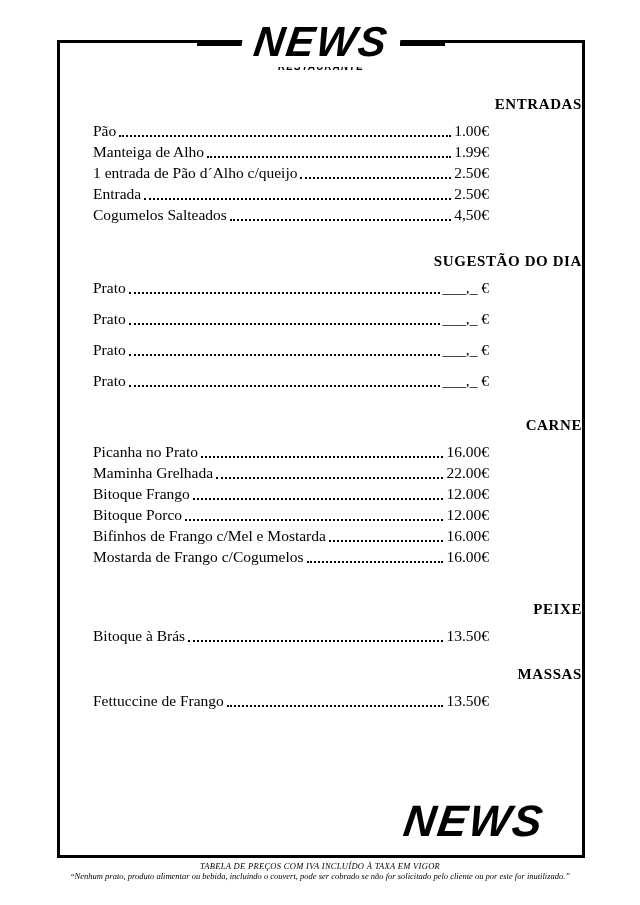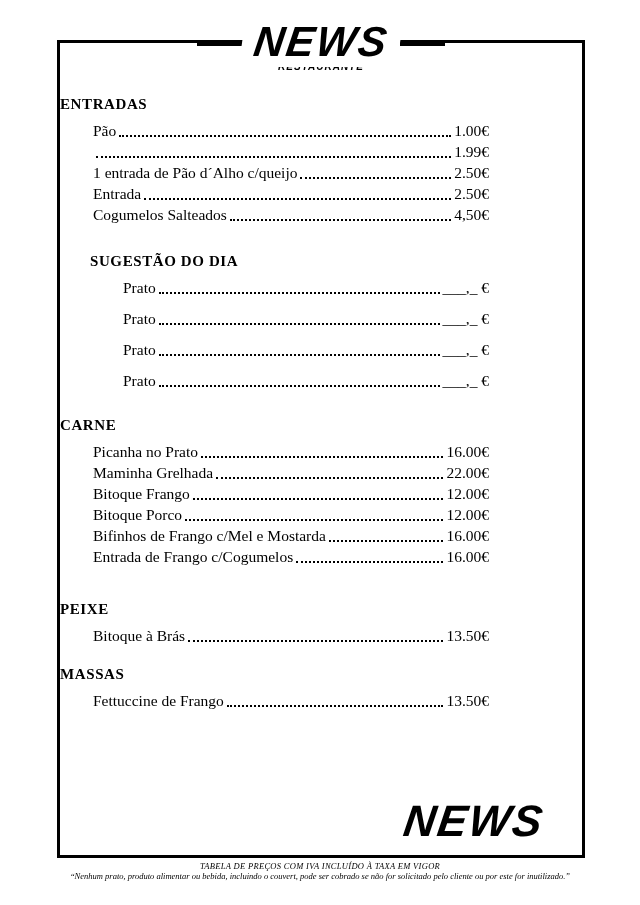--- a/index.html
+++ b/index.html
@@ -60,21 +60,21 @@
     padding-top: 18px;
     text-align: center;
     font-family: "Liberation Sans", sans-serif;
     font-weight: bold;
     font-style: italic;
     font-size: 10px;
     letter-spacing: 1px;
   }
   .sections { width: 100%; }
   .section-title {
-    text-align: left;
+    text-align: right;
     font-weight: bold;
     font-size: 15px;
     letter-spacing: 0.6px;
     line-height: 20px;
     margin-bottom: 6px;
   }
   .menu-row {
     display: flex;
     align-items: flex-end;
     margin: 0 93px 0 33px;
@@ -84,21 +84,21 @@
   }
   .item-label { white-space: nowrap; }
   .item-price { white-space: nowrap; }
   .dots {
     flex: 1;
     border-bottom: 2px dotted #000;
     margin: 0 3px 4px 3px;
     min-width: 20px;
   }
   .section-0 { margin-top: 22px; }
-  .section-1 { margin-top: 26px; padding-left: 30px; }
+  .section-1 { margin-top: 26px; }
   .section-1 .menu-row { margin-bottom: 10px; }
   .section-2 { margin-top: 24px; }
   .section-3 { margin-top: 32px; }
   .section-4 { margin-top: 18px; }
   .logo-bottom {
     position: absolute;
     right: 38px;
     bottom: 12px;
     font-family: "Liberation Sans", sans-serif;
     font-weight: bold;
@@ -136,20 +136,21 @@
 
     <div id="sections" class="sections">
         <div class="section section-0">
           <div class="section-title">ENTRADAS</div>
           <div class="menu-row">
             <span class="item-label">Pão</span>
             <span class="dots"></span>
             <span class="item-price">1.00€</span>
           </div>
           <div class="menu-row">
+            <span class="item-label">Manteiga de Alho</span>
             <span class="dots"></span>
             <span class="item-price">1.99€</span>
           </div>
           <div class="menu-row">
             <span class="item-label">1 entrada de Pão d´Alho c/queijo</span>
             <span class="dots"></span>
             <span class="item-price">2.50€</span>
           </div>
           <div class="menu-row">
             <span class="item-label">Entrada</span>
@@ -206,21 +207,21 @@
             <span class="item-label">Bitoque Porco</span>
             <span class="dots"></span>
             <span class="item-price">12.00€</span>
           </div>
           <div class="menu-row">
             <span class="item-label">Bifinhos de Frango c/Mel e Mostarda</span>
             <span class="dots"></span>
             <span class="item-price">16.00€</span>
           </div>
           <div class="menu-row">
-            <span class="item-label">Entrada de Frango c/Cogumelos</span>
+            <span class="item-label">Mostarda de Frango c/Cogumelos</span>
             <span class="dots"></span>
             <span class="item-price">16.00€</span>
           </div>
         </div>
         <div class="section section-3">
           <div class="section-title">PEIXE</div>
           <div class="menu-row">
             <span class="item-label">Bitoque à Brás</span>
             <span class="dots"></span>
             <span class="item-price">13.50€</span>

